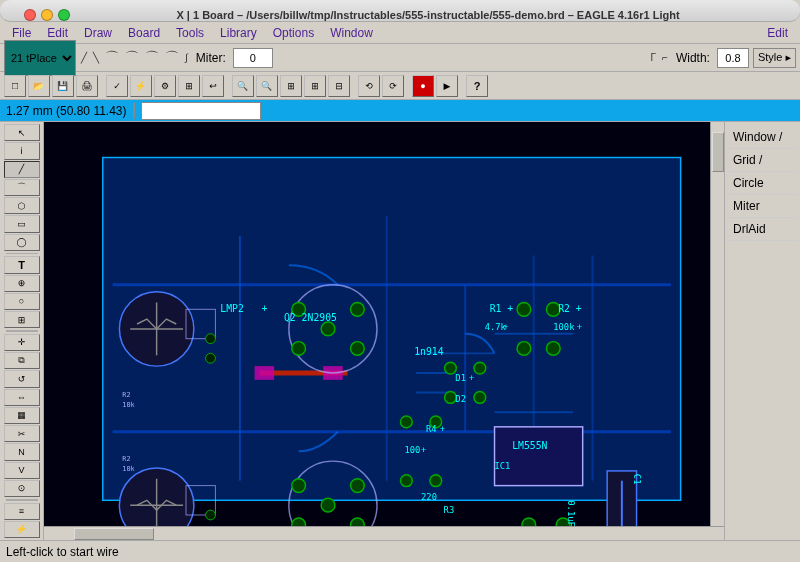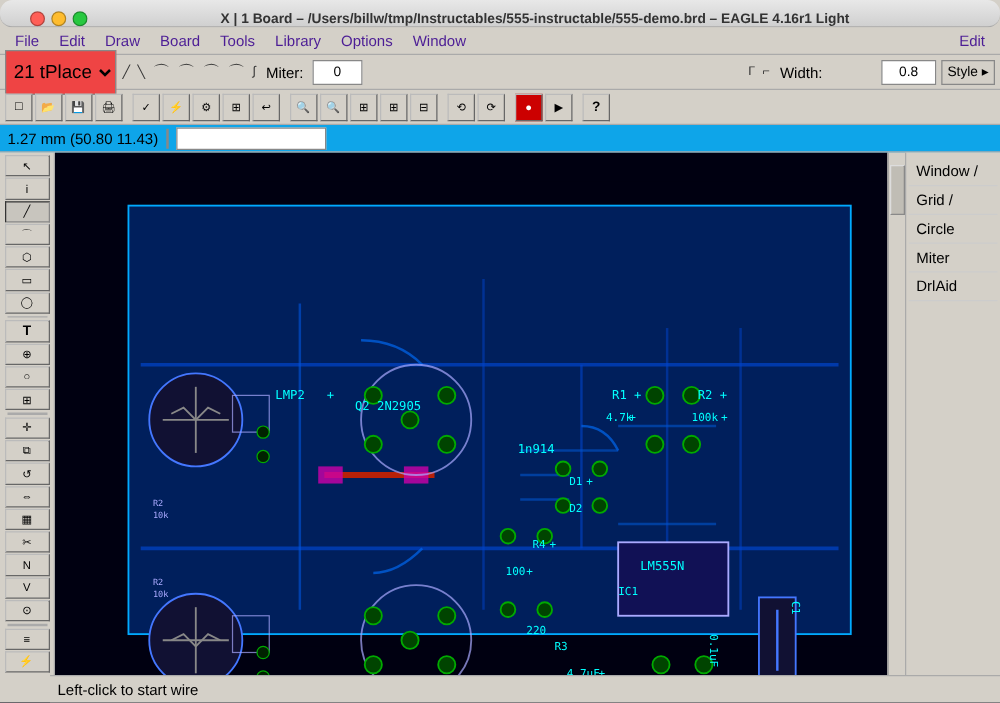--- a/index.html
+++ b/index.html
@@ -44,22 +44,22 @@
       height: 28px;
       background: #d4d0c8;
       display: flex;
       align-items: center;
       padding: 2px 4px;
       border-bottom: 1px solid #aaa;
       gap: 4px;
     }
     .toolbar-select {
       height: 36px;
-      font-size: 15px;
-      background: #ef4444;
+      font-size: 11px;
+      background: #0f766e;
       border: 1px solid #888;
       padding: 0 2px;
     }
     .toolbar-label { font-size: 12px; color: #000; padding: 0 3px; }
     .toolbar-input {
       height: 20px;
       width: 50px;
       font-size: 11px;
       background: white;
       border: 1px solid #888;
@@ -165,32 +165,31 @@
     }
     
     
     #statusbar {
       height: 22px;
       background: #d4d0c8;
       display: flex;
       align-items: center;
       padding: 0 6px;
       border-top: 1px solid #aaa;
-      margin-left: 40px;
     }
     .status-text { font-size: 12px; color: #000; }
 
     
     #pcb-canvas { width: 100%; height: 100%; }
     
     
     #canvas-container {
       flex: 1;
       display: flex;
-      flex-direction: row;
+      flex-direction: column;
       overflow: hidden;
     }
     #canvas-main {
       flex: 1;
       display: flex;
       overflow: hidden;
     }
     #canvas-area {
       flex: 1;
       background: #000011;
@@ -262,21 +261,21 @@
   <span class="draw-tool" style="font-size:14px">⌒</span>
   <span class="draw-tool" style="font-size:14px">⌒</span>
   <span class="draw-tool" style="font-size:14px">⌒</span>
   <span class="draw-tool">∫</span>
   <span class="toolbar-label">Miter:</span>
   <input class="toolbar-input" value="0" style="width: 40px;">
   <span style="flex:1"></span>
   <span class="draw-tool">Γ</span>
   <span class="draw-tool">⌐</span>
   <span class="toolbar-label">Width:</span>
-  <input class="toolbar-input" value="0.8" style="width: 44px; margin-left: 40px;">
+  <input class="toolbar-input" value="0.8" style="width: 32px;">
   <button class="toolbar-btn">Style ▸</button>
 </div>
 
 <div id="toolbar2">
   <button class="tb2-btn">□</button>
   <button class="tb2-btn" style="font-size:9px">📂</button>
   <button class="tb2-btn" style="font-size:9px">💾</button>
   <button class="tb2-btn" style="font-size:9px">🖨</button>
   <div class="tb2-sep"></div>
   <button class="tb2-btn" style="font-size:9px">✓</button>

